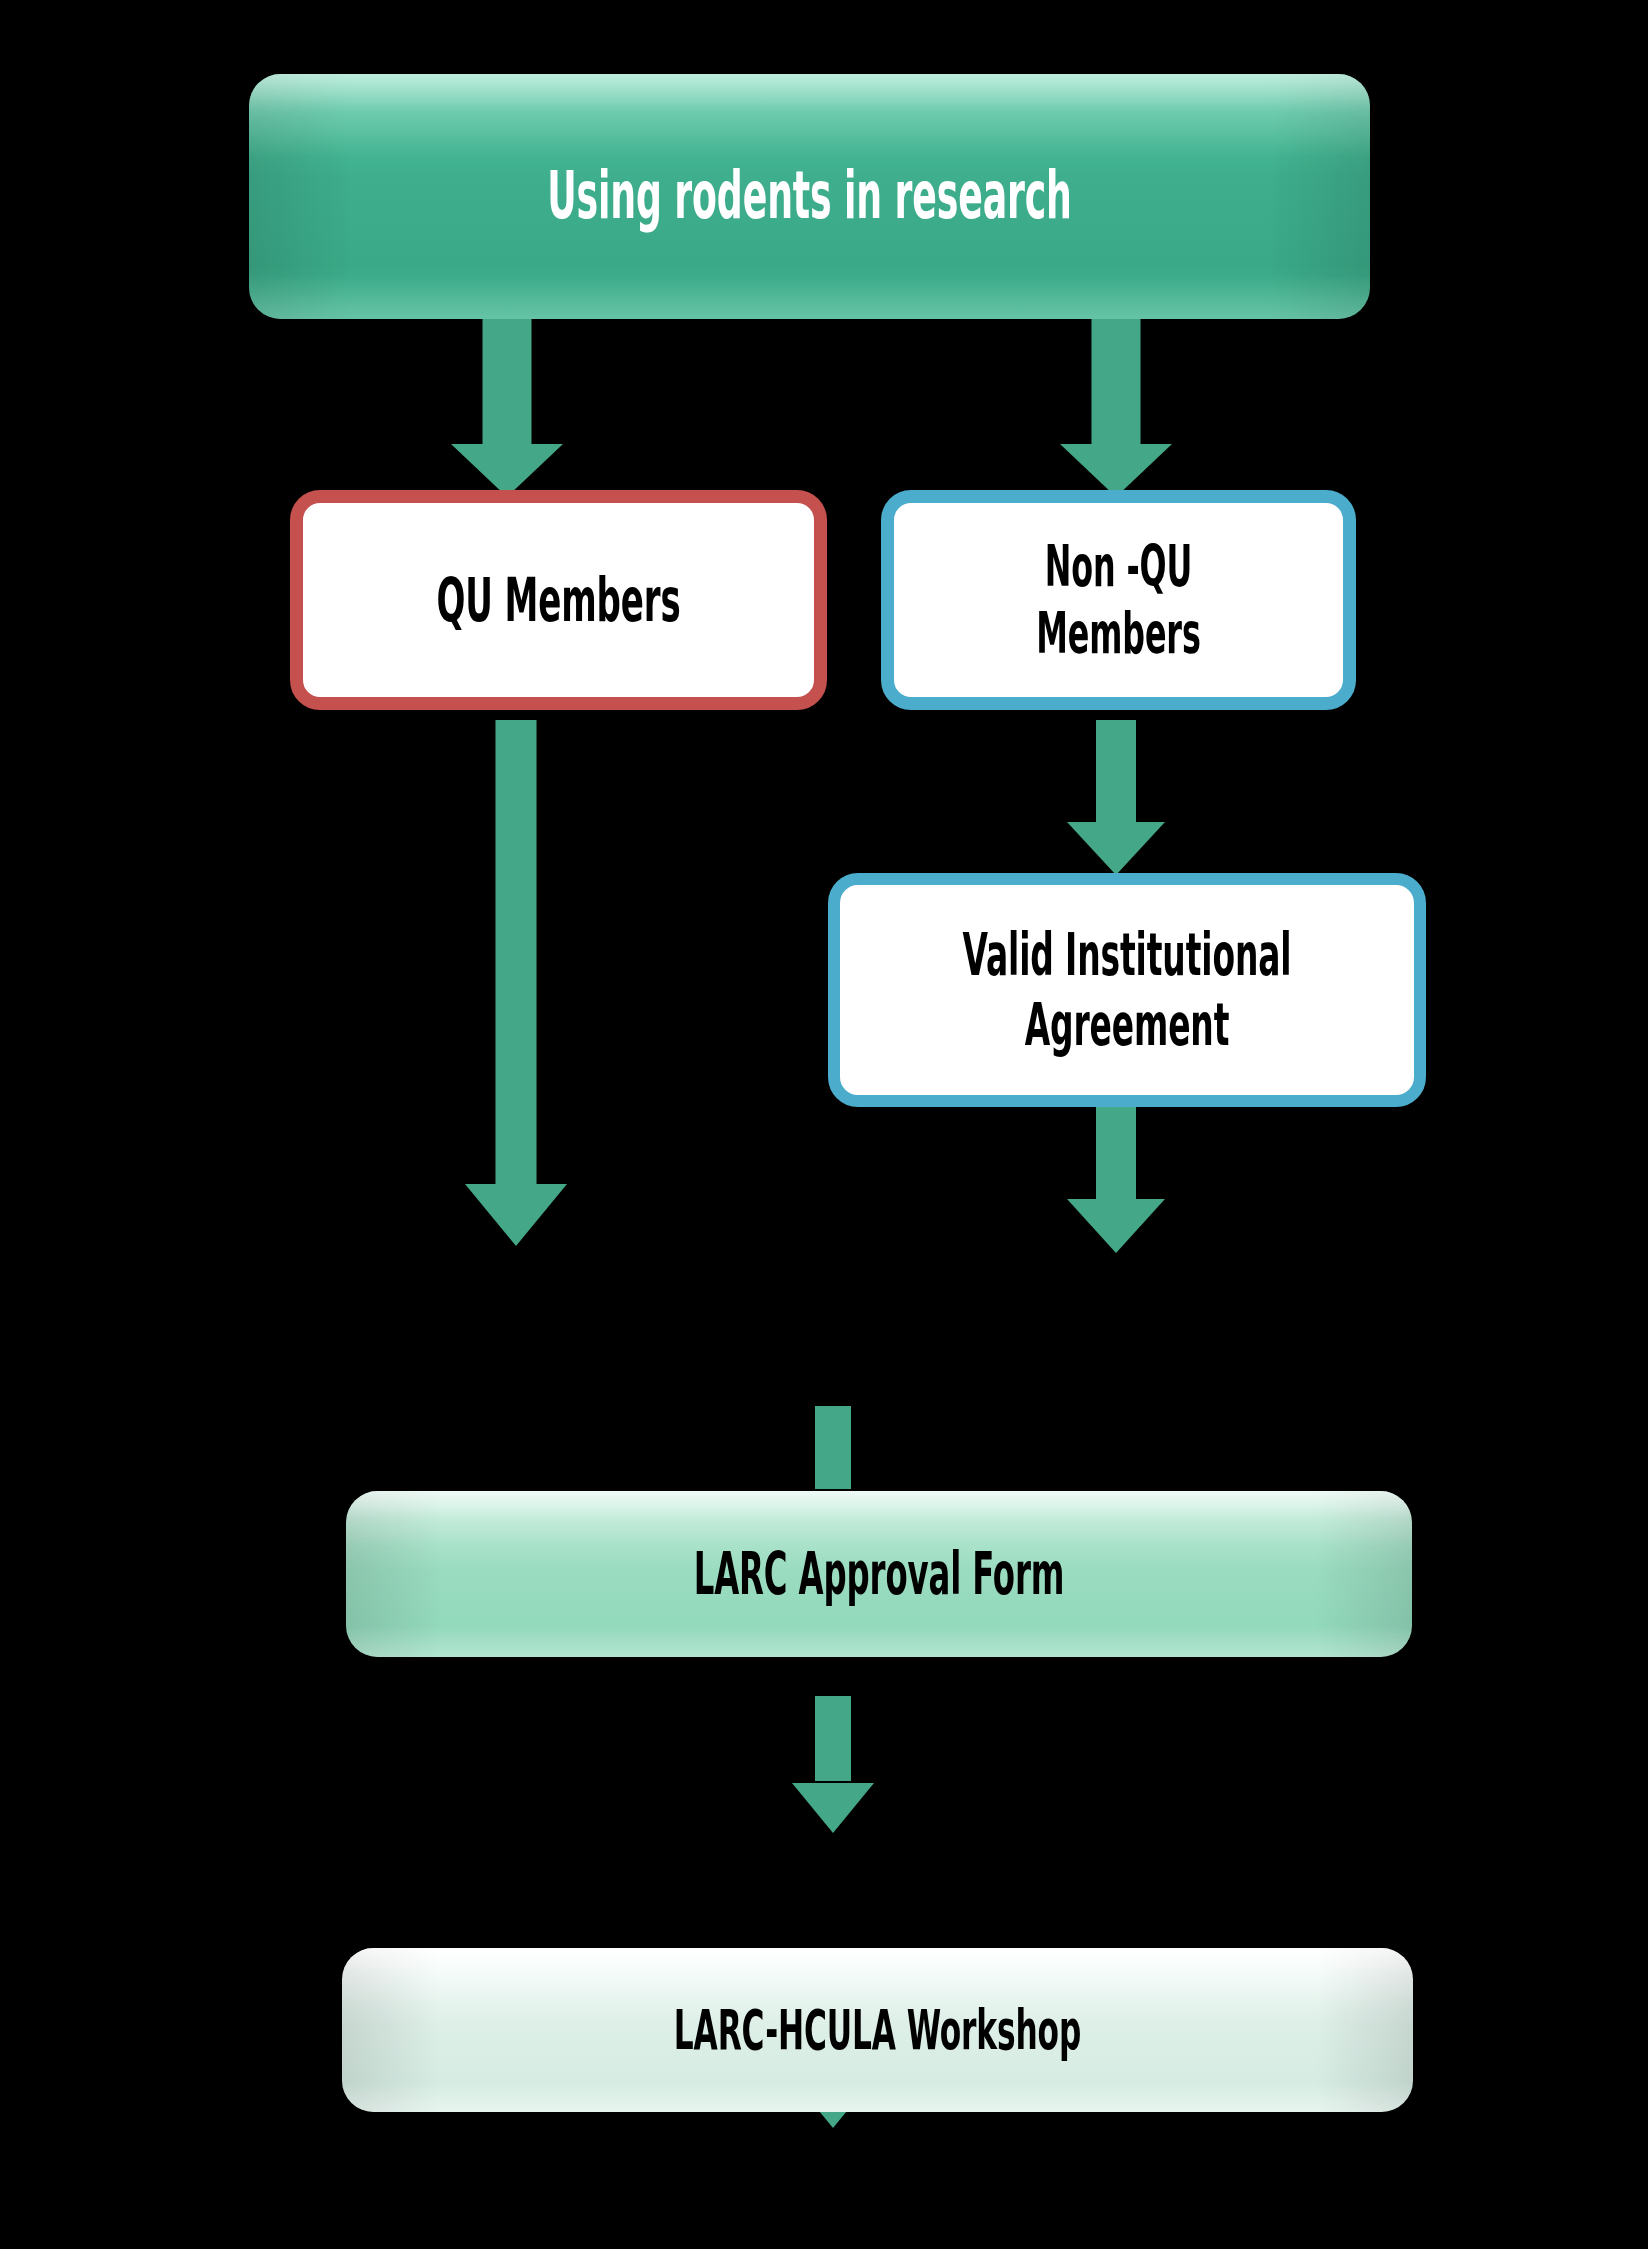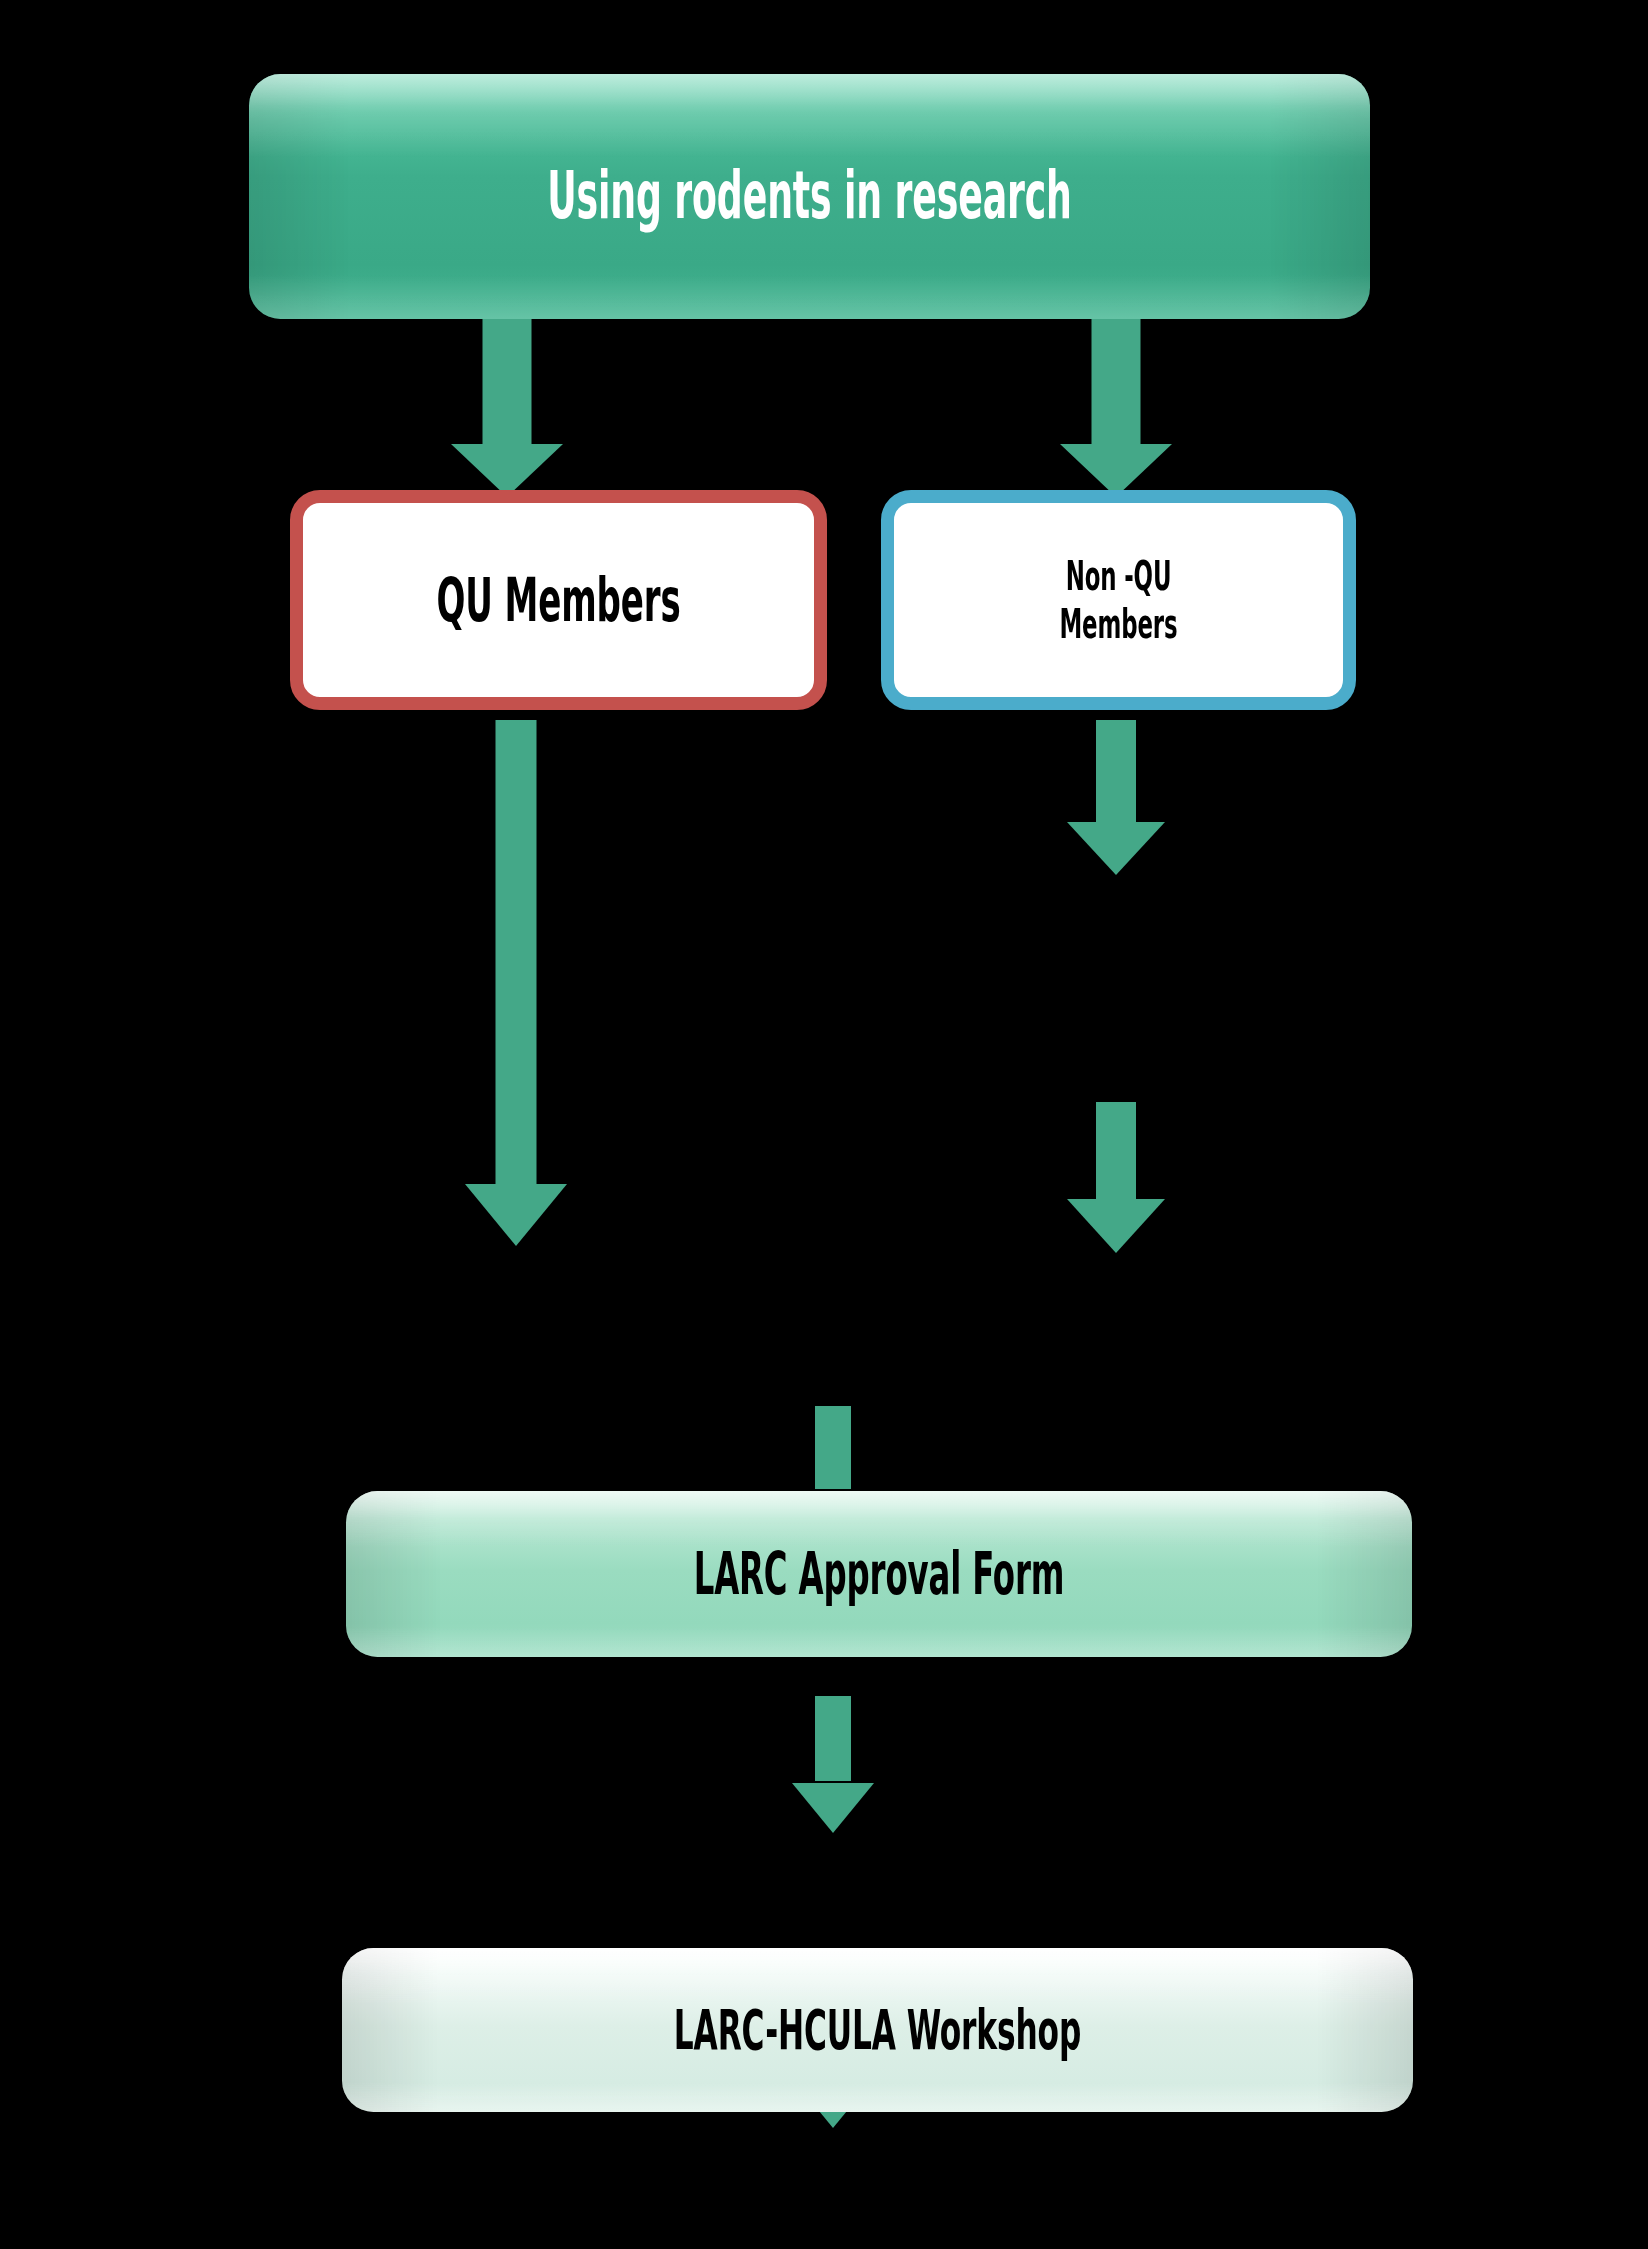--- a/index.html
+++ b/index.html
@@ -113,25 +113,31 @@
   </div>
 
   <div class="node outline" style="left:290px;top:490px;width:537px;height:220px;
               border-width:13.5px;border-color:#C4514D;
               font-size:61px;">
     <span class="lbl" style="color:#000000;">QU Members</span>
   </div>
 
   <div class="node outline" style="left:881px;top:490px;width:475px;height:220px;
               border-width:13.5px;border-color:#4BACCB;
-              font-size:41px;">
+              font-size:57px;">
     <span class="lbl" style="color:#000000;">Non -QU
 Members</span>
   </div>
 
+  <div class="node outline" style="left:828px;top:873px;width:598px;height:234px;
+              border-width:12.6px;border-color:#4BACCB;
+              font-size:59px;">
+    <span class="lbl" style="color:#000000;">Valid Institutional
+Agreement</span>
+  </div>
 
   <div class="node bevel" style="left:346px;top:1246px;width:1066px;height:166px;
               background:linear-gradient(to bottom,#D9F4E8 0%,#B6E7D2 18%,#9ADCC0 48%,#93D9BC 80%,#A2E0C7 100%);
               font-size:58px;">
     <span class="lbl" style="color:#000000;">LARC Approval Form</span>
   </div>
 
   <div class="node bevel" style="left:342px;top:1537px;width:1071px;height:164px;
               background:linear-gradient(to bottom,#FFFFFF 0%,#F2FAF7 16%,#DDEFE7 48%,#D6ECE3 82%,#E3F3EC 100%);
               font-size:56px;">

